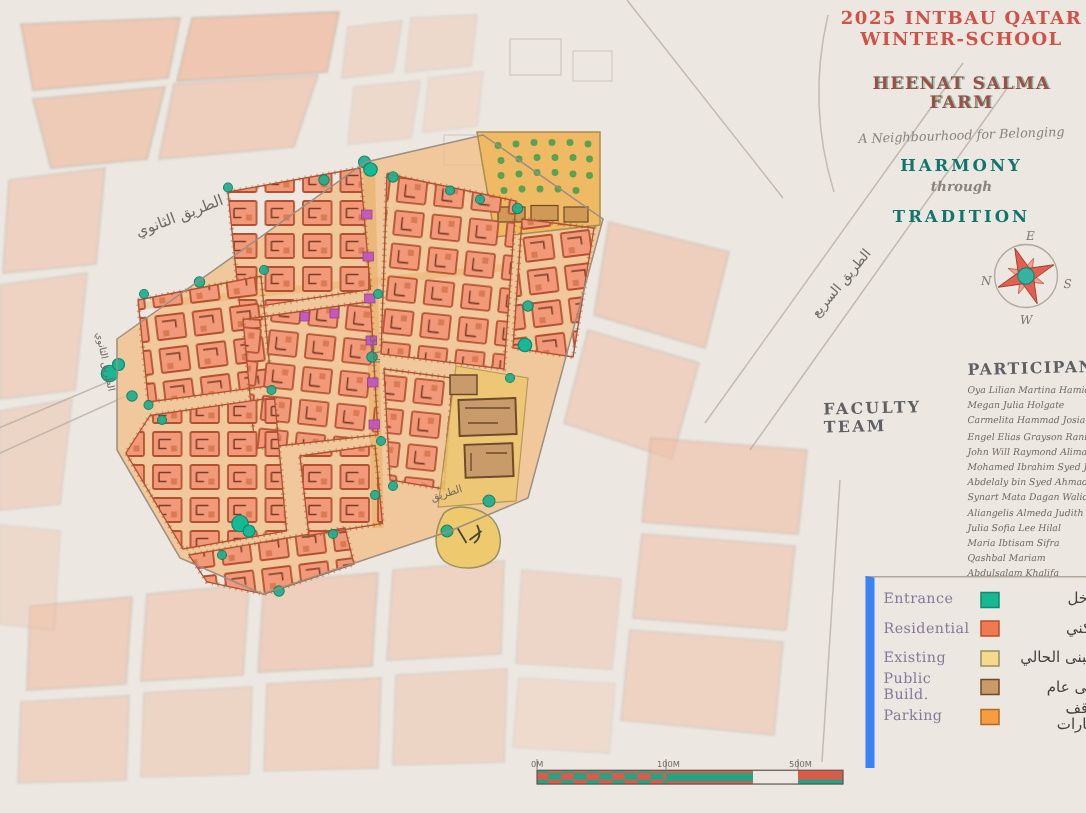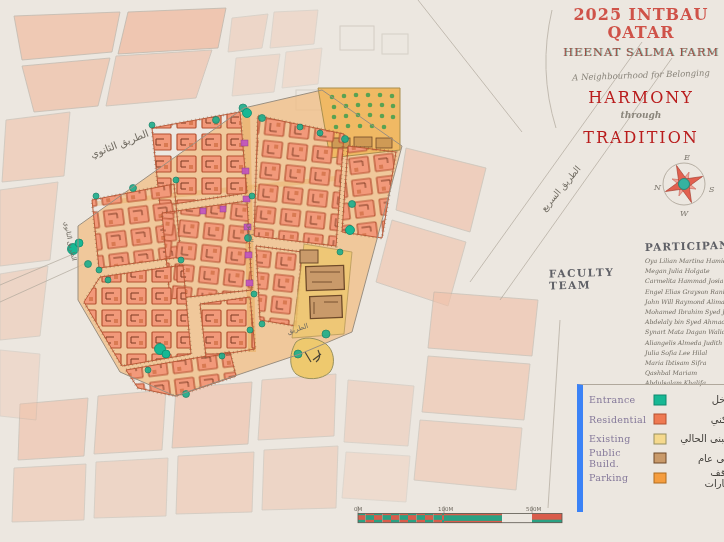--- a/index.html
+++ b/index.html
@@ -4,25 +4,25 @@
 <style>
   html,body{margin:0;padding:0;background:#d8d4cd;}
   .canvas{
     position:relative;width:724px;height:542px;overflow:hidden;
     background:#ece7e0;
     font-family:"DejaVu Serif", serif;
   }
   .map-svg{position:absolute;left:0;top:0;}
   
   .title-block{position:absolute;left:560px;top:6px;width:162px;text-align:center;line-height:1.15;}
-  .t-red{color:#cf5248;font-weight:bold;font-size:16px;letter-spacing:1px;}
-  .t-dark{color:#9e4f43;font-weight:normal;font-size:11.5px;letter-spacing:1px;
-          text-shadow:1px 0 0 rgba(47,156,140,.55);margin-top:3px;}
+  .t-red{color:#cf5248;font-weight:bold;font-size:12px;letter-spacing:1px;}
+  .t-dark{color:#9e4f43;font-weight:bold;font-size:11.5px;letter-spacing:1px;
+          text-shadow:1px 0 0 rgba(47,156,140,.55);margin-top:15px;}
   .t-script{color:#8a857b;font-style:italic;font-size:8.5px;margin-top:12px;transform:rotate(-2deg);}
-  .t-teal{color:#b91c1c;font-weight:normal;font-size:16px;letter-spacing:2px;margin-top:8px;}
+  .t-teal{color:#0f766e;font-weight:bold;font-size:11px;letter-spacing:2px;margin-top:8px;}
   .t-through{color:#8a857b;font-style:italic;font-size:9px;margin-top:3px;font-weight:bold;}
   
   .hand-heading{color:#5f6066;font-weight:bold;font-size:10.5px;letter-spacing:1.6px;transform:rotate(-1.5deg);}
   .faculty{position:absolute;left:549px;top:266px;width:108px;}
   .faculty .name-line{font-style:italic;font-size:6.4px;color:#6f6a60;line-height:8.6px;white-space:nowrap;transform:rotate(-1deg);}
   .participants{position:absolute;left:645px;top:240px;width:80px;}
   .participants .name-line{font-style:italic;font-size:6.2px;color:#6f6a60;line-height:10.2px;white-space:nowrap;}
   .faculty .hand-heading{margin-bottom:5px;}
   .participants .hand-heading{margin-bottom:4px;letter-spacing:1px;}
   
@@ -309,20 +309,21 @@
       <g font-family="DejaVu Sans, sans-serif" font-size="5.5" fill="#6f6a60">
         <text x="354" y="511">0M</text>
         <text x="438" y="511">100M</text>
         <text x="526" y="511">500M</text>
       </g>
     </g>
   </svg>
 
   <div class="title-block">
     <div class="t-red">2025 INTBAU QATAR</div>
+    <div class="t-red">WINTER-SCHOOL</div>
     <div class="t-dark">HEENAT SALMA FARM</div>
     <div class="t-script">A Neighbourhood for Belonging</div>
     <div class="t-teal">HARMONY</div>
     <div class="t-through">through</div>
     <div class="t-teal">TRADITION</div>
   </div>
 
   <div class="faculty">
     <div class="hand-heading">FACULTY TEAM</div>
   </div>

